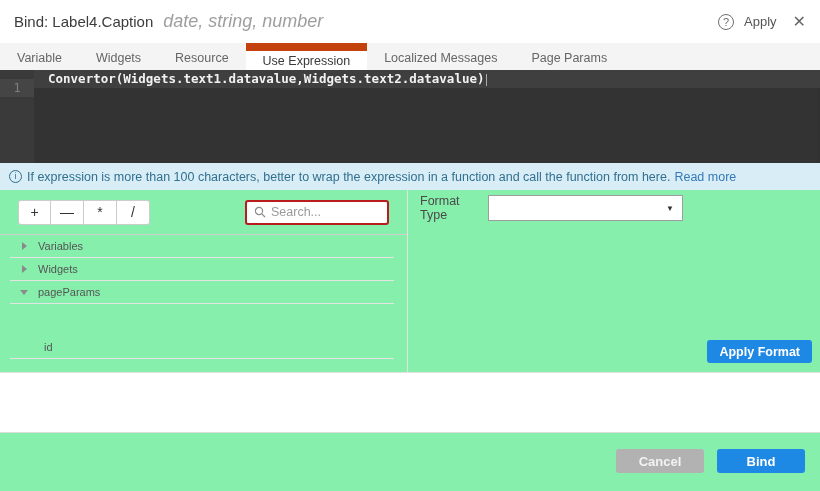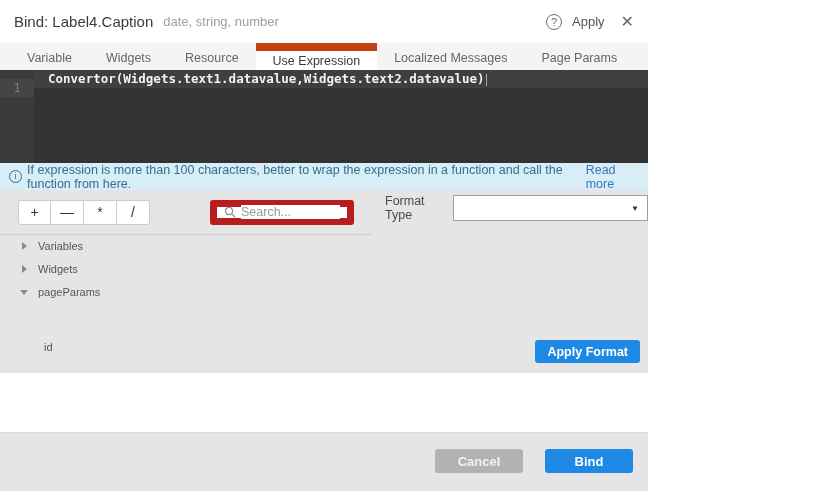--- a/index.html
+++ b/index.html
@@ -1,31 +1,31 @@
 <!DOCTYPE html>
 <html><head>
 <meta charset="utf-8">
 <style>
   * { margin:0; padding:0; box-sizing:border-box; }
   html,body { background:#ffffff; }
   body { font-family:"Liberation Sans", sans-serif; color:#424242; }
-  .dialog { width:648px; height:491px; background:#e5e5e5; position:relative; overflow:hidden; }
+  .dialog { width:820px; height:491px; background:#86efac; position:relative; overflow:hidden; }
 
   
   .header { height:43px; display:flex; align-items:center; padding:0 14px; background:#fff; }
   .title { font-size:15px; color:#3c3c3c; font-weight:normal; }
-  .subtitle { font-size:13px; color:#9e9e9e; margin-left:10px; }
+  .subtitle { font-size:18px; color:#9e9e9e; font-style:italic; margin-left:10px; }
   .header-right { margin-left:auto; display:flex; align-items:center; gap:10px; }
   .help-icon { width:16px; height:16px; border:1px solid #6e6e6e; border-radius:50%; color:#6e6e6e;
     font-size:11px; line-height:14px; text-align:center; display:inline-block; }
   .help-label { font-size:13px; color:#555; cursor:pointer; }
   .close-btn { font-size:16px; color:#666; margin-left:6px; cursor:pointer; line-height:1; }
 
   
-  .tabbar { height:27px; background:#f4f4f4; display:flex; align-items:stretch; padding-left:10px; }
+  .tabbar { height:27px; background:#f4f4f4; display:flex; align-items:stretch; padding-left:0; }
   .tab { font-size:12.5px; color:#666; padding:0 17px; display:flex; align-items:center; cursor:pointer;
     border-top:3px solid transparent; white-space:nowrap; }
   .tab.active { background:#fff; color:#3a3a3a; border-top:8px solid #c2410c; }
 
   
   .editor { height:93px; background:#333333; display:flex; font-family:"DejaVu Sans Mono", monospace;
     box-shadow: inset 0 7px 7px -5px rgba(0,0,0,0.45); position:relative; }
   .gutter { width:34px; background:#3a3a3a; padding-top:9px; }
   .gutter .ln { height:18px; line-height:18px; text-align:center; color:#808080; font-size:12px; background:#454545; }
   .code-area { flex:1; }
@@ -42,21 +42,21 @@
   
   .main { height:183px; display:flex; border-bottom:1px solid #e2e2e2; }
   .left-pane { width:408px; border-right:1px solid #e2e2e2; display:flex; flex-direction:column; }
   .controls-row { height:44px; display:flex; align-items:center; padding:0 18px; justify-content:space-between; }
   .op-group { display:flex; border:1px solid #cicccc; }
   .op-group { border:none; }
   .op-btn { width:33px; height:25px; background:#fff; border:1px solid #ccc; border-left:none; font-size:14px;
     color:#333; display:flex; align-items:center; justify-content:center; cursor:pointer; }
   .op-btn:first-child { border-left:1px solid #ccc; border-radius:3px 0 0 3px; }
   .op-btn:last-child { border-radius:0 3px 3px 0; }
-  .search-box { width:144px; height:25px; border:7px solid #b91c1c; border-radius:3px; display:flex; align-items:center;
+  .search-box { width:144px; height:25px; border:2px solid #b91c1c; border-radius:3px; display:flex; align-items:center;
     padding:0 7px; background:#fff; }
   .search-box svg { flex:none; margin-right:5px; }
   .search-input { border:none; outline:none; width:100%; font-size:12.5px; color:#333; font-family:"Liberation Sans", sans-serif; }
   .search-input::placeholder { color:#9a9a9a; }
 
   .tree { border-top:1px solid #cfcfcf; list-style:none; }
   .tree-row { display:flex; align-items:center; height:23px; margin:0 13px 0 10px; border-bottom:1px solid #e4e4e4;
     font-size:11px; color:#555; cursor:pointer; }
   .tw { width:16px; display:inline-flex; justify-content:center; margin-left:6px; flex:none; }
   .tri-right { width:0; height:0; border-left:5px solid #8a8a8a; border-top:4px solid transparent; border-bottom:4px solid transparent; }
@@ -69,21 +69,21 @@
   .format-row { display:flex; align-items:center; padding:4px 0 0 12px; }
   .format-label { font-size:12.5px; color:#4a4a4a; width:68px; }
   .format-select { width:195px; height:26px; border:1px solid #9e9e9e; background:#fff; display:flex;
     align-items:center; justify-content:flex-end; padding:0 8px; cursor:pointer; }
   .caret { font-size:8px; color:#333; }
   .apply-btn { position:absolute; right:8px; bottom:9px; height:23px; padding:0 12px; background:#1e88e5; color:#fff;
     border:none; border-radius:3px; font-size:12.5px; font-weight:bold; cursor:pointer; font-family:"Liberation Sans", sans-serif; }
 
   
   .spacer { height:60px; background:#fff; border-bottom:1px solid #ddd; }
-  .footer { height:58px; display:flex; justify-content:flex-end; align-items:flex-start; padding:16px 15px 0 0; gap:22px; }
+  .footer { height:58px; display:flex; justify-content:flex-end; align-items:flex-start; padding:16px 15px 0 0; gap:13px; }
   .btn { height:24px; width:88px; border:none; border-radius:3px; font-size:13px; font-weight:bold; cursor:pointer;
     font-family:"Liberation Sans", sans-serif; }
   .btn-cancel { background:#b2b2b2; color:#f3f3f3; }
   .btn-bind { background:#1e88e5; color:#fff; }
 </style>
 </head>
 <body>
 
 <div class="dialog">
 

